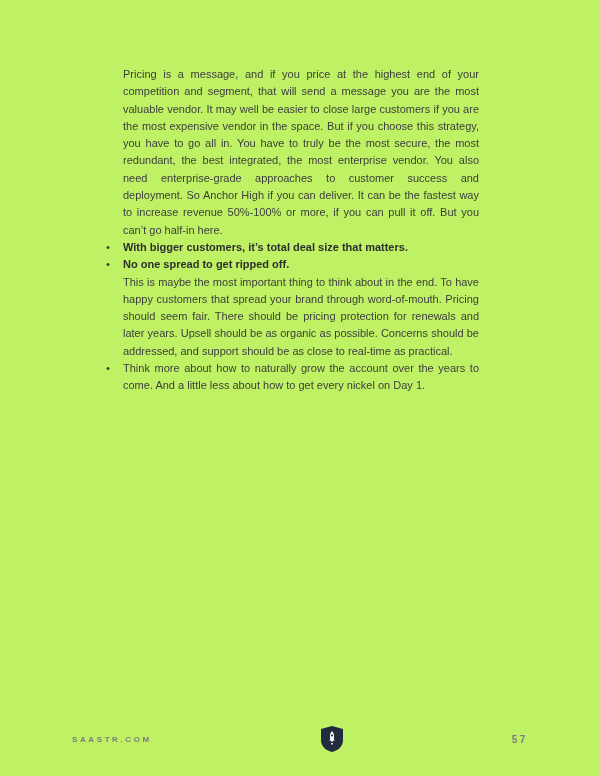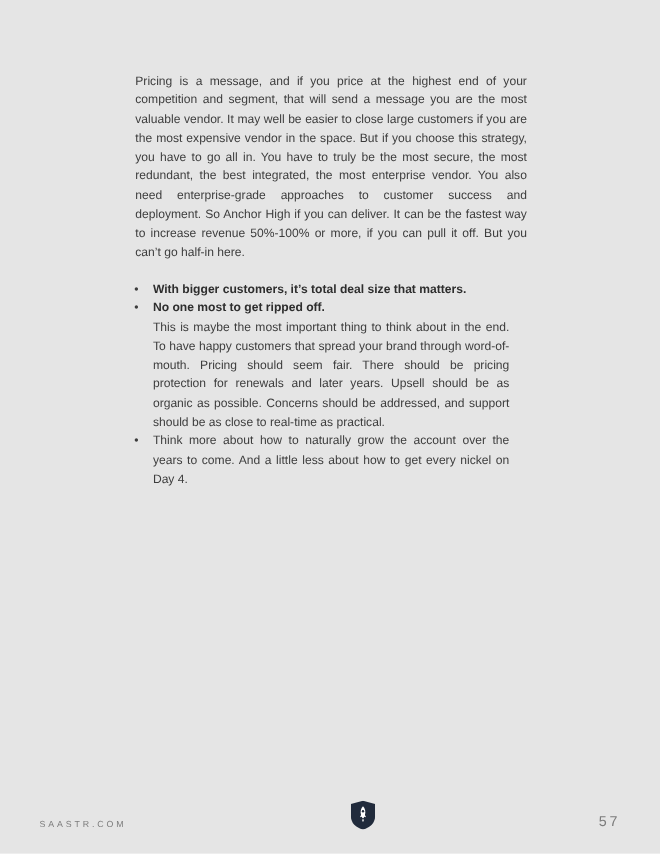--- a/index.html
+++ b/index.html
@@ -11,38 +11,38 @@
     width: 600px;
     height: 776px;
     position: relative;
     font-family: "Liberation Sans", "DejaVu Sans", sans-serif;
     color: #3d3d3d;
     overflow: hidden;
   }
   .page {
     position: absolute;
     inset: 0;
-    background: #e5e5e5;
+    background: #bef264;
   }
   .content {
     position: absolute;
     top: 66px;
     left: 123px;
     width: 356px;
     font-size: 11px;
     line-height: 17.3px;
     text-align: justify;
     color: #3d3d3d;
   }
   .intro {
     margin: 0;
   }
   ul.bullets {
     list-style: none;
-    margin: 16px;
+    margin: 0;
     padding: 0;
   }
   ul.bullets li {
     position: relative;
     margin: 0;
     padding: 0;
   }
   ul.bullets li::before {
     content: "\2022";
     position: absolute;
@@ -59,32 +59,33 @@
   .bullet-body {
     display: block;
   }
   .footer {
     position: absolute;
     left: 0;
     right: 0;
     bottom: 22px;
     height: 30px;
     display: flex;
-    align-items: flex-end;
+    align-items: center;
     justify-content: space-between;
-    padding: 0 36px;
+    padding: 0 72px;
     box-sizing: border-box;
+    font-weight: bold;
   }
   .footer-site {
     font-size: 8px;
     letter-spacing: 2.6px;
     color: #7c7c7c;
   }
   .footer-page {
-    font-size: 13px;
+    font-size: 10px;
     letter-spacing: 2.6px;
     color: #7c7c7c;
   }
   .logo {
     width: 22px;
     height: 26px;
     display: flex;
     align-items: center;
     justify-content: center;
   }
@@ -95,25 +96,25 @@
 <div class="page">
 
   <div class="content">
     <p class="intro">Pricing is a message, and if you price at the highest end of your competition and segment, that will send a message you are the most valuable vendor. It may well be easier to close large customers if you are the most expensive vendor in the space. But if you choose this strategy, you have to go all in. You have to truly be the most secure, the most redundant, the best integrated, the most enterprise vendor. You also need enterprise-grade approaches to customer success and deployment. So Anchor High if you can deliver. It can be the fastest way to increase revenue 50%-100% or more, if you can pull it off. But you can’t go half-in here.</p>
 
     <ul class="bullets">
       <li>
         <span class="bullet-title">With bigger customers, it’s total deal size that matters.</span>
       </li>
       <li>
-        <span class="bullet-title">No one most to get ripped off.</span>
+        <span class="bullet-title">No one spread to get ripped off.</span>
         <span class="bullet-body">This is maybe the most important thing to think about in the end. To have happy customers that spread your brand through word-of-mouth. Pricing should seem fair. There should be pricing protection for renewals and later years. Upsell should be as organic as possible. Concerns should be addressed, and support should be as close to real-time as practical.</span>
       </li>
       <li>
-        <span class="bullet-body">Think more about how to naturally grow the account over the years to come. And a little less about how to get every nickel on Day 4.</span>
+        <span class="bullet-body">Think more about how to naturally grow the account over the years to come. And a little less about how to get every nickel on Day 1.</span>
       </li>
     </ul>
   </div>
 
   <div class="footer">
     <span class="footer-site">SAASTR.COM</span>
     <span class="logo">
       <svg width="22" height="26" viewBox="0 0 22 26" xmlns="http://www.w3.org/2000/svg">
         <path d="M11 0 L22 3 L22 14 C22 20 17.5 24.5 11 26 C4.5 24.5 0 20 0 14 L0 3 Z" fill="#212b3c"></path>
         <path d="M11 5 C13 7 13.6 10 12.8 13 L13.8 15 L12.2 14.6 C11.9 15.2 11.5 15.7 11 16.2 C10.5 15.7 10.1 15.2 9.8 14.6 L8.2 15 L9.2 13 C8.4 10 9 7 11 5 Z" fill="#ffffff"></path>

